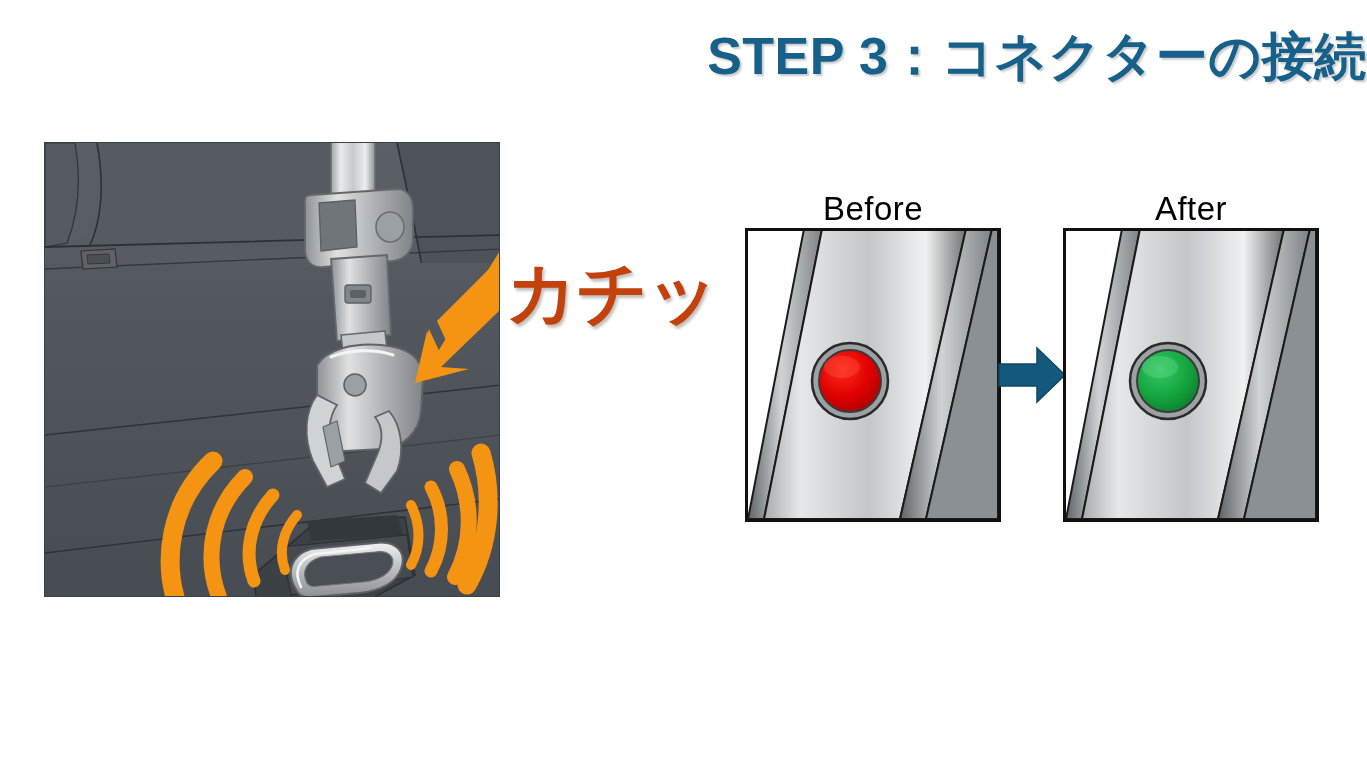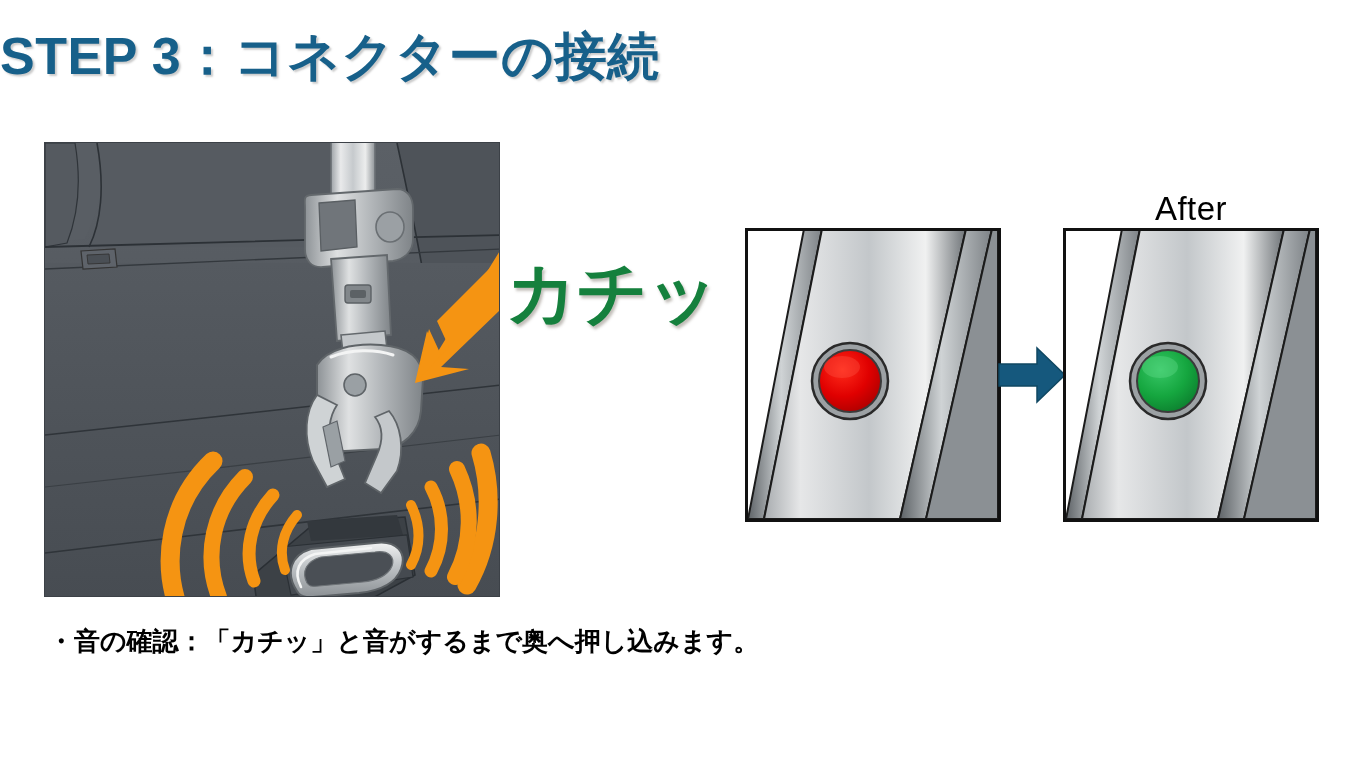--- a/index.html
+++ b/index.html
@@ -15,21 +15,21 @@
     font-family: "Liberation Sans", "DejaVu Sans", sans-serif;
     color: #111;
   }
 
   
   #slide-title {
     position: absolute;
     left: 0;
     top: 22px;
     width: 1367px;
-    text-align: left;
+    text-align: right;
     font-size: 52px;
     font-weight: bold;
     letter-spacing: 0.5px;
     color: #17608a;
     text-shadow: 2px 2px 2px rgba(140,140,140,0.45);
     white-space: nowrap;
   }
 
   
   #illustration-panel {
@@ -45,21 +45,21 @@
   }
   #illustration-panel svg { display: block; }
 
   
   #katchi-text {
     position: absolute;
     left: 506px;
     top: 247px;
     font-size: 70px;
     font-weight: bold;
-    color: #15803d;
+    color: #c2410c;
     text-shadow: 2px 3px 3px rgba(120,110,100,0.45);
     white-space: nowrap;
     letter-spacing: -1px;
   }
 
   
   #comparison {
     position: absolute;
     left: 745px;
     top: 190px;
@@ -246,20 +246,21 @@
       <path d="M456,106 L456,166 L396,224 L424,226 L370,240 L382,188 L392,210 Z" fill="#f59412"></path>
       <path d="M372,238 L384,186 L396,212 L456,152 L456,114 L392,178 L404,204 Z" fill="#f59412"></path>
     </g>
   </svg>
 </div>
 
 <div id="katchi-text">カチッ</div>
 
 <div id="comparison">
 
+  <div id="label-before" class="compare-label">Before</div>
 
   <div id="label-after" class="compare-label">After</div>
 
   <div id="box-before" class="compare-box">
     <svg width="250" height="288" viewBox="0 0 250 288" xmlns="http://www.w3.org/2000/svg">
       <defs>
         <linearGradient id="beltFace" x1="0" y1="0" x2="1" y2="0">
           <stop offset="0%" stop-color="#a8acaf"></stop>
           <stop offset="18%" stop-color="#e6e7e8"></stop>
           <stop offset="52%" stop-color="#c3c7ca"></stop>
@@ -330,14 +331,13 @@
       <g>
         <circle cx="102" cy="150" r="38" fill="#9ca1a4" stroke="#2a2a2a" stroke-width="2.5"></circle>
         <circle cx="102" cy="150" r="31" fill="url(#greenLamp)" stroke="#3b3b3b" stroke-width="2"></circle>
         <ellipse cx="94" cy="136" rx="18" ry="11" fill="#68e08f" opacity="0.35"></ellipse>
       </g>
     </svg>
   </div>
 </div>
 
 <div id="notes">
-  <span class="note-line">音の確認：「カチッ」と音がするまで奥へ押し込みます。</span>
 </div>
 
 </body></html>

